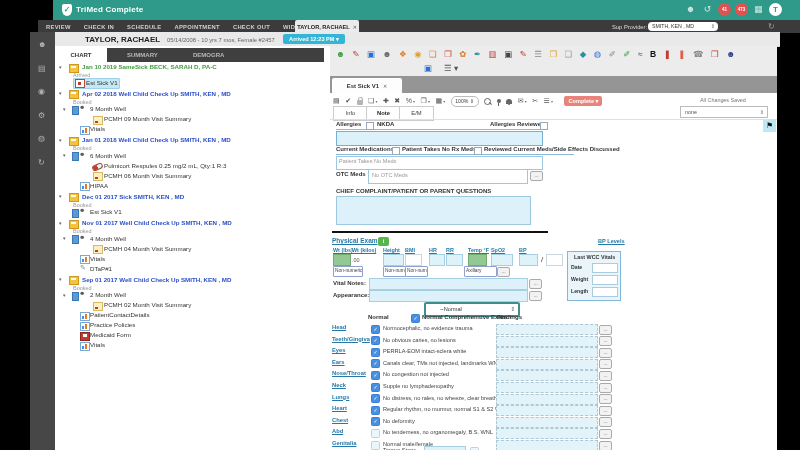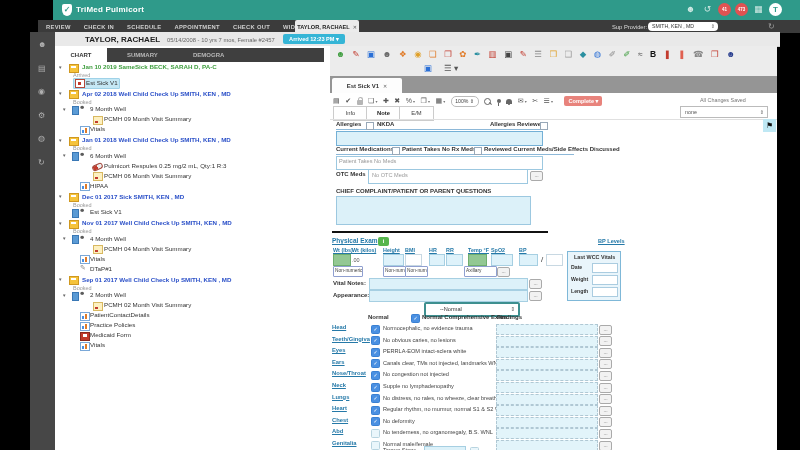--- a/index.html
+++ b/index.html
@@ -140,21 +140,21 @@
   .ex-desc{position:absolute;font-size:5.6px;color:#444;white-space:nowrap;}
   .ex-find{position:absolute;width:100px;height:9px;background:#e2f4fa;border:1px dashed #b0c8d4;}
 </style>
 </head>
 <body>
 
 <div id="app">
 
   <div class="abs" id="topbar">
     <div class="abs" id="logo-shield">✓</div>
-    <div class="abs" id="logo-text">TriMed Pulmicort</div>
+    <div class="abs" id="logo-text">TriMed Complete</div>
     <div class="abs" id="topbar-icons">
         <span class="tb-glyph">☻</span>
         <span class="tb-glyph">↺</span>
         <span class="tb-badge" style="background: rgb(224, 82, 82);">41</span>
         <span class="tb-badge" style="background: rgb(224, 82, 82);">473</span>
         <span class="tb-glyph">▦</span>
         <span class="tb-avatar">T</span>
       </div>
   </div>
 

